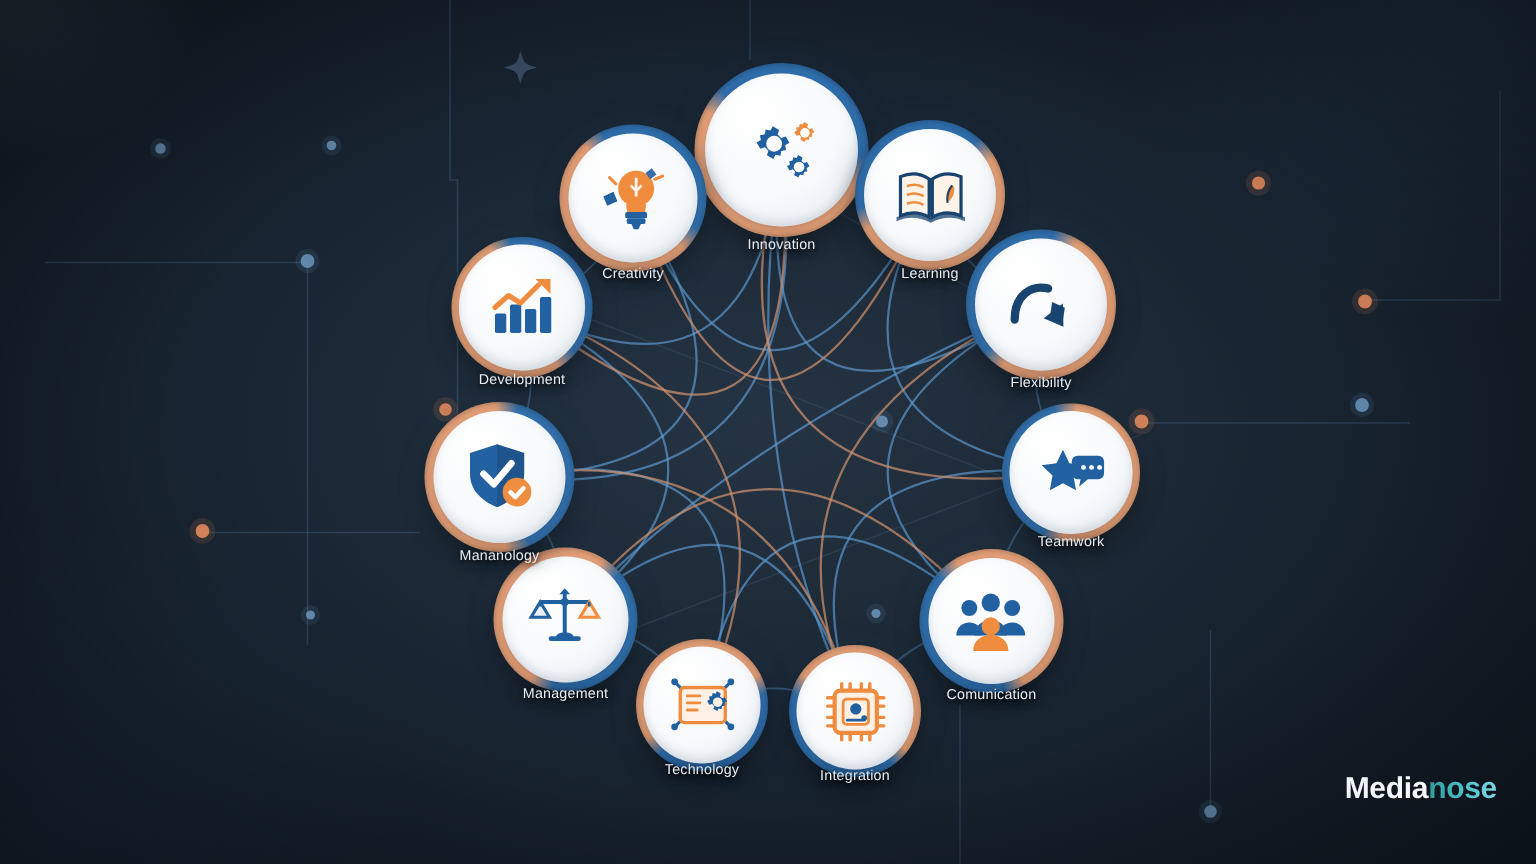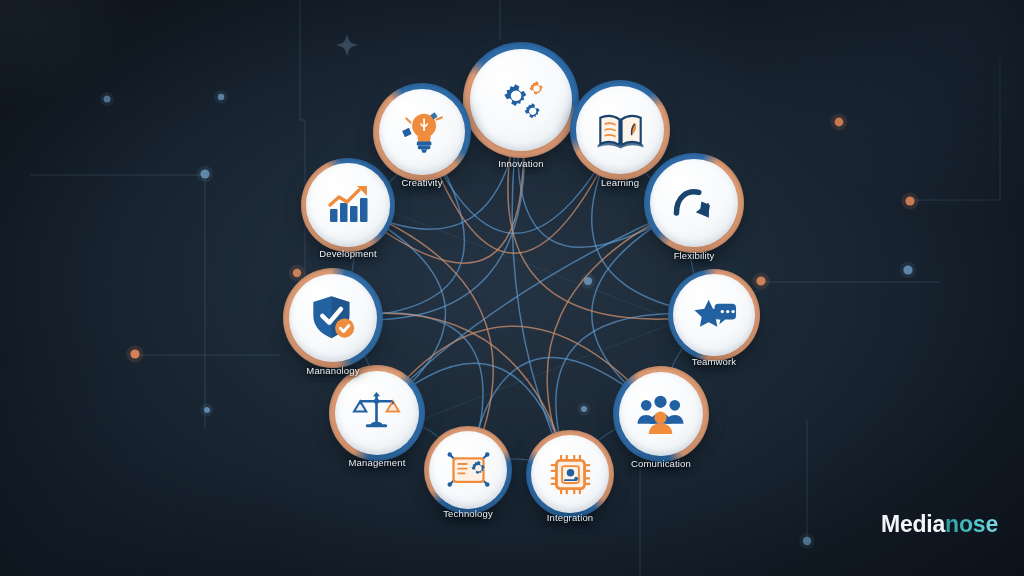--- a/index.html
+++ b/index.html
@@ -77,21 +77,21 @@
     white-space:nowrap;
     color:#e8eef5;
     font-size:9.5px;
     letter-spacing:0.15px;
     text-shadow:0 1px 3px rgba(0,0,0,0.85), 0 0 8px rgba(0,0,0,0.6);
   }
   
   #logo {
     position:absolute;
     right:26px; bottom:38px;
-    font-size:23px;
+    font-size:20px;
     font-weight:bold;
     letter-spacing:-0.2px;
   }
   #logo .a { color:#f2f6f9; }
   #logo .b {
     background:linear-gradient(90deg,#2a9d9a 0%, #4fc3c9 55%, #7fd8e6 100%);
     -webkit-background-clip:text; background-clip:text; color:transparent;
   }
 </style>
 </head>

